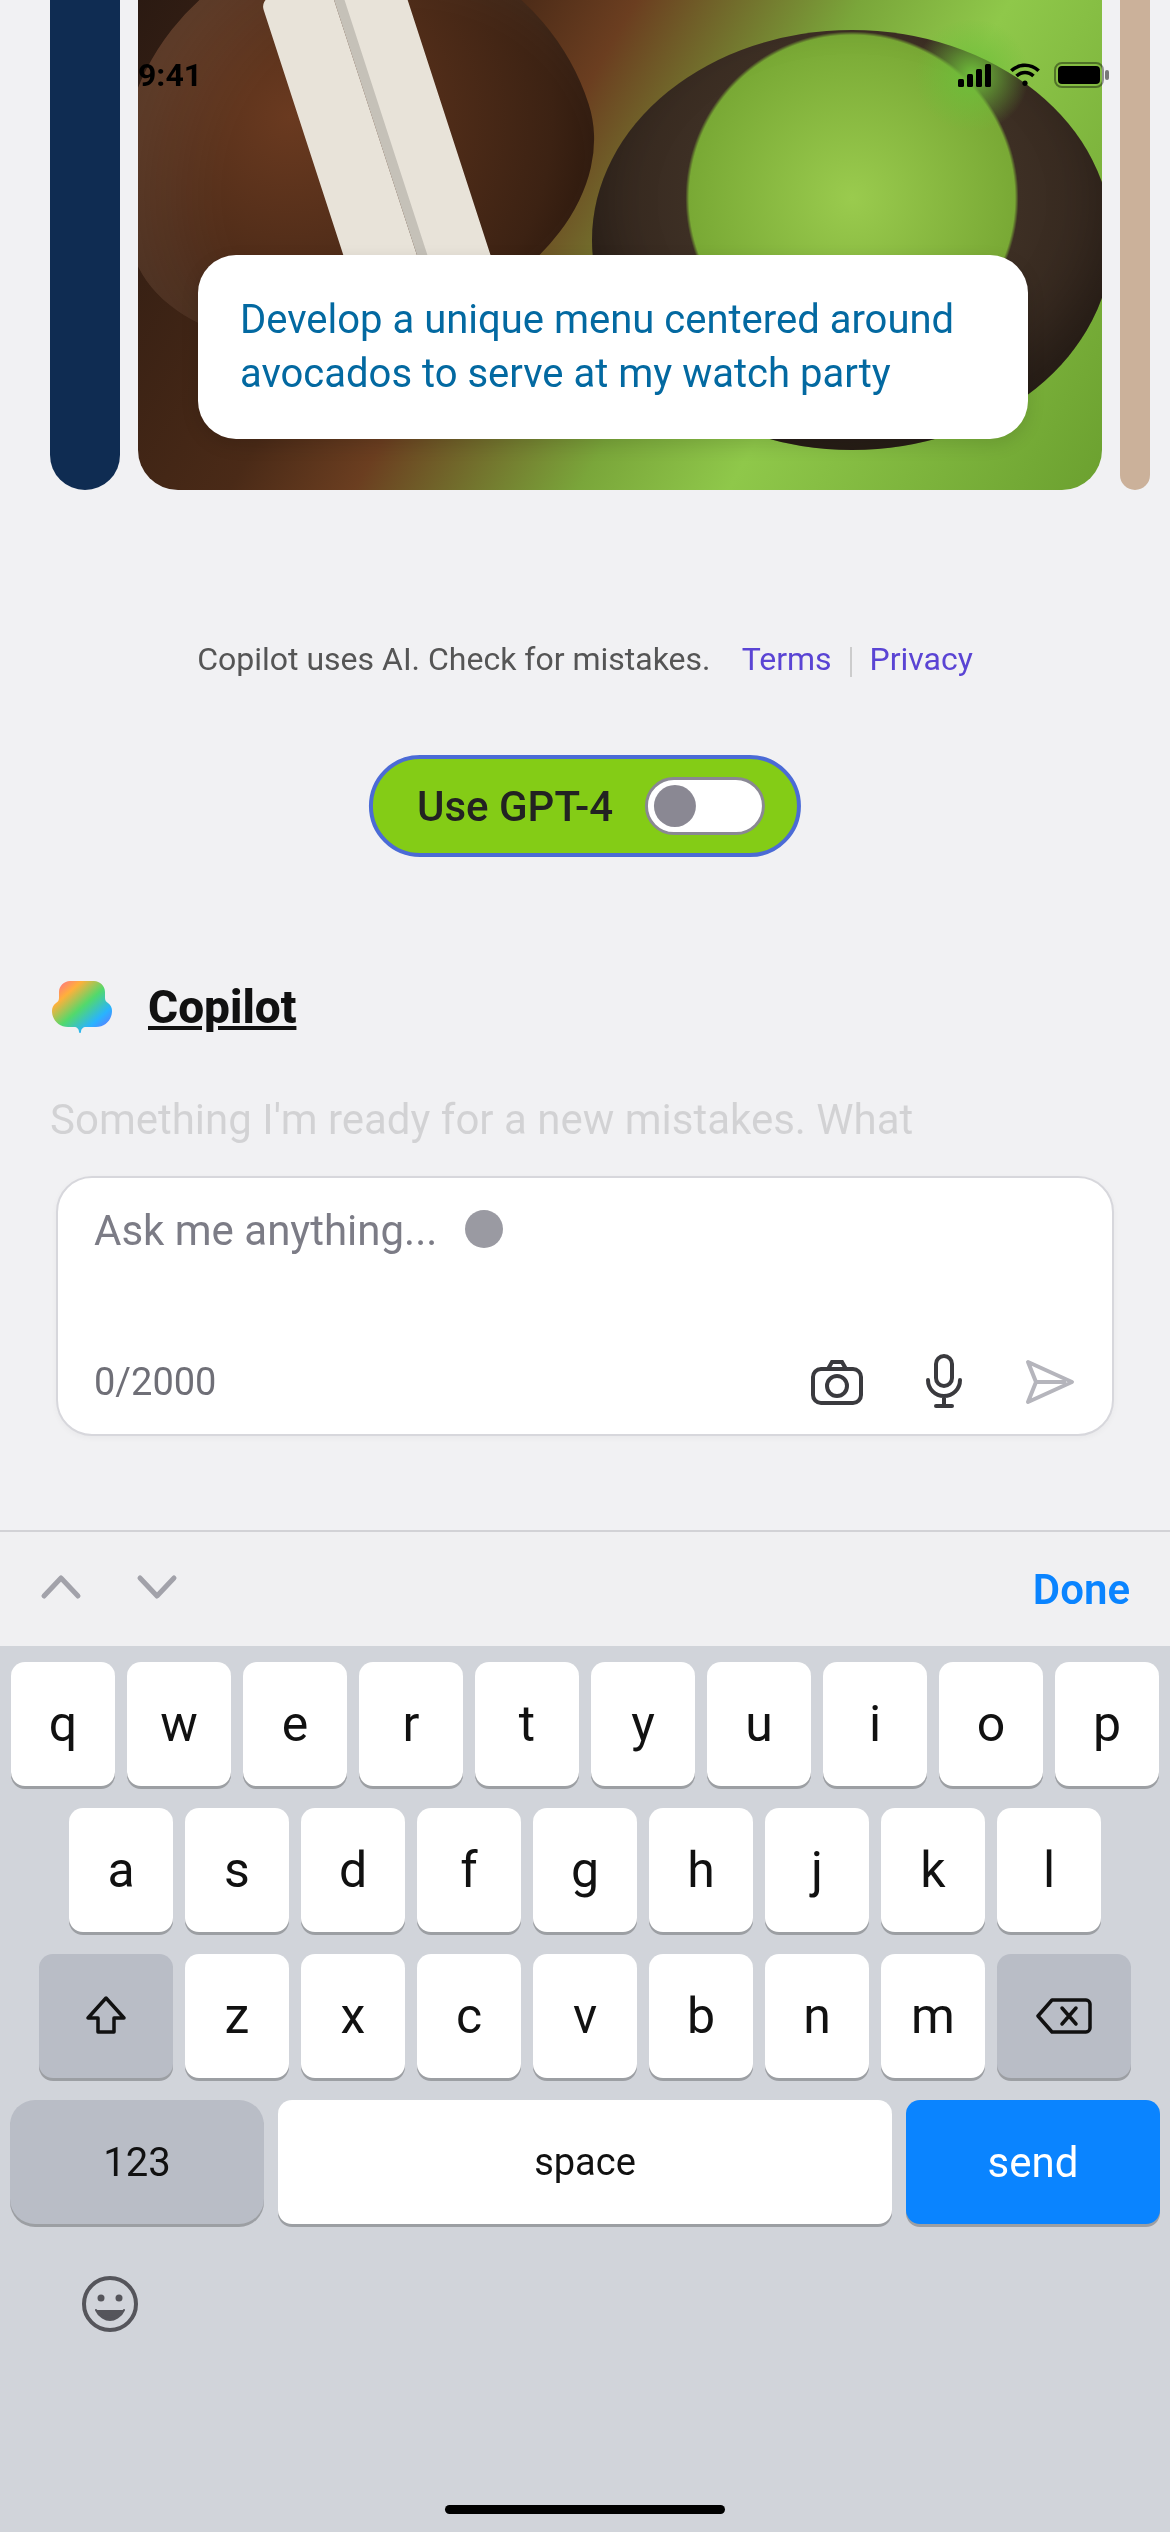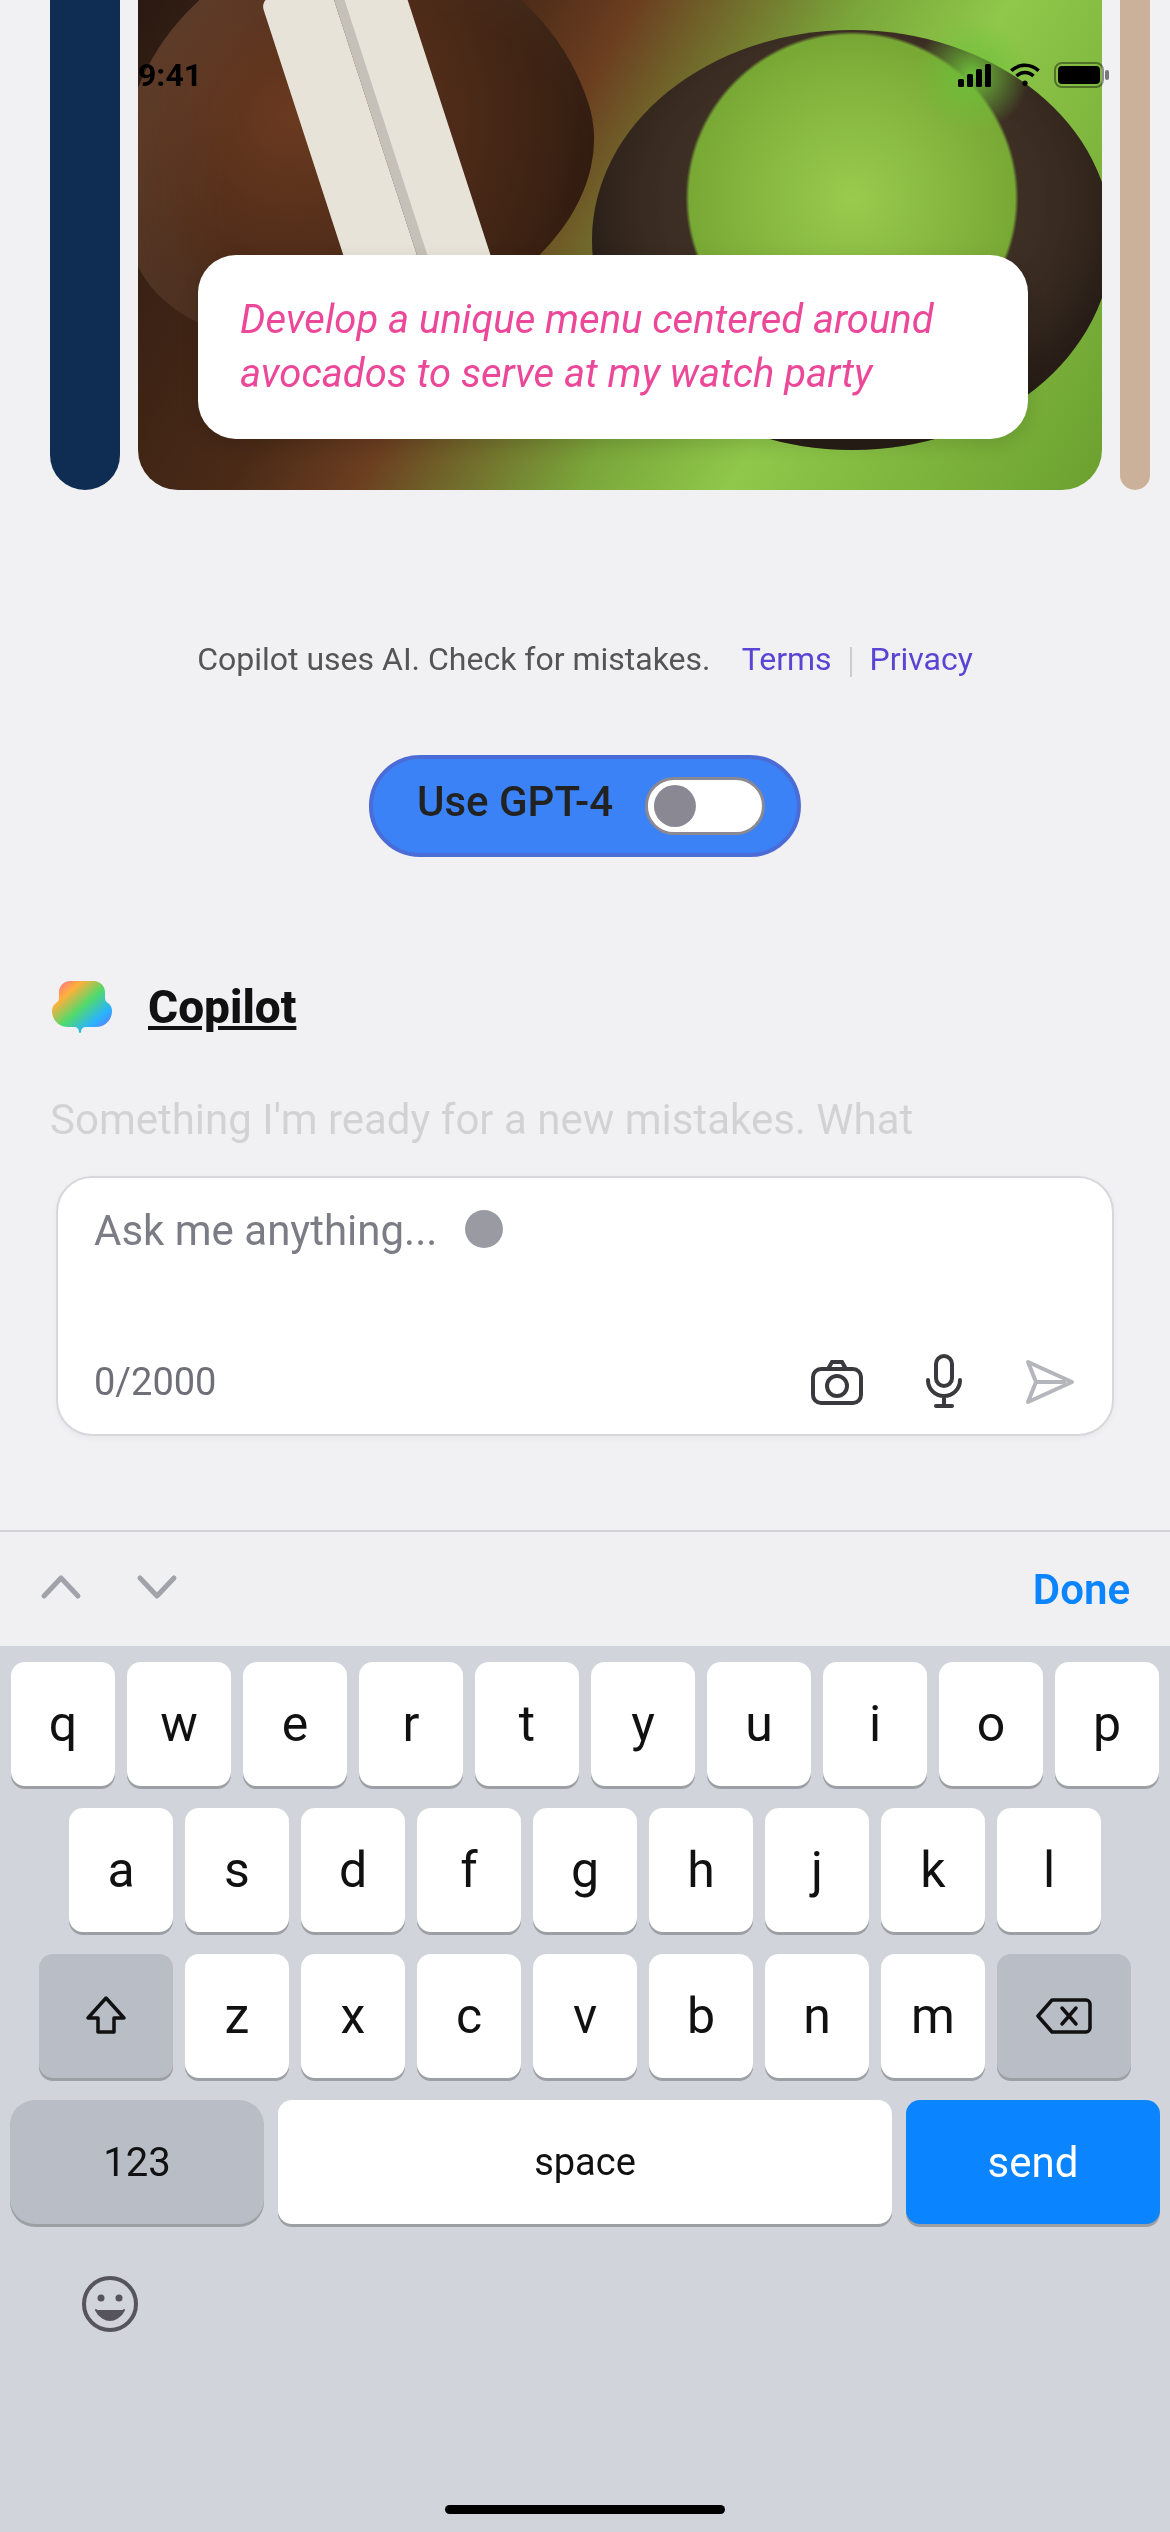--- a/index.html
+++ b/index.html
@@ -17,30 +17,30 @@
   .hero-card { flex: 1; height: 490px; border-radius: 40px; position: relative; overflow: visible; }
   .hero-image { position: absolute; inset: 0; border-bottom-left-radius: 40px; border-bottom-right-radius: 40px; overflow: hidden; }
   
   .hero-image-inner { width: 100%; height: 100%; background: linear-gradient(120deg,#2b1a12 0%, #4a2a17 30%, #6b3e20 40%, #7aa63a 58%, #8fc84a 70%, #6ba02f 100%); position: relative; }
   .football { position: absolute; top: -60px; left: -30px; width: 480px; height: 400px; background: radial-gradient(circle at 40% 40%, #6a3a20 0%, #3c2213 70%, #1d0f07 100%); border-radius: 50% 50% 48% 52% / 60% 60% 40% 40%; transform: rotate(-18deg); box-shadow: inset 40px 30px 80px rgba(255,255,255,0.08); }
   .football::before { content:""; position:absolute; top:40px; left:200px; width:70px; height:420px; background:#e8e3d9; border-radius:10px; transform:rotate(0deg); box-shadow: 10px 0 0 rgba(0,0,0,0.15), 70px 0 0 #e8e3d9; }
   .bowl { position:absolute; top:30px; right:-10px; width:520px; height:420px; background:radial-gradient(circle at 50% 40%, #9acb4e 0%, #79a935 45%, #3d2f24 46%, #2b1f18 100%); border-radius:50%; box-shadow: inset 0 -40px 60px rgba(0,0,0,0.3); }
   .herb { position:absolute; top:20px; right:70px; width:120px; height:110px; background: radial-gradient(circle at 50% 50%, #6fbf3a, transparent 70%); border-radius:50%; }
   .hero-right-bar { width: 30px; height: 490px; background: #cbb19a; border-bottom-left-radius: 20px; border-bottom-right-radius: 20px; }
 
-  .hero-bubble { position: absolute; left: 60px; top: 255px; width: 830px; background: #fff; border-radius: 38px; padding: 38px 42px; box-shadow: 0 6px 18px rgba(0,0,0,0.12); font-size: 40px; line-height: 1.35; color: #ec4899; font-style: italic; }
+  .hero-bubble { position: absolute; left: 60px; top: 255px; width: 830px; background: #fff; border-radius: 38px; padding: 38px 42px; box-shadow: 0 6px 18px rgba(0,0,0,0.12); font-size: 40px; line-height: 1.35; color: #0369a1; }
 
   
   .disclaimer { position: absolute; top: 640px; left: 0; right: 0; text-align: center; font-size: 32px; color: #555; }
   .disclaimer a { color: #5a44d4; text-decoration: none; }
   .divider-v { display:inline-block; width:2px; height:30px; background:#ccc; vertical-align:middle; margin:0 10px; }
 
   
   .gpt4-wrap { position:absolute; top:755px; left:50%; transform:translateX(-50%); }
-  .gpt4-toggle { display:flex; align-items:flex-start; gap:32px; padding:18px 32px 18px 44px; border:4px solid #4b6bd6; border-radius:64px; background:#3b82f6; }
+  .gpt4-toggle { display:flex; align-items:center; gap:32px; padding:18px 32px 18px 44px; border:4px solid #4b6bd6; border-radius:64px; background:#84cc16; }
   .gpt4-label { font-size:42px; font-weight:500; color:#222; }
   .switch { width:120px; height:58px; border-radius:60px; background:#fff; border:3px solid #8a8893; position:relative; }
   .switch-knob { position:absolute; top:5px; left:6px; width:42px; height:42px; border-radius:50%; background:#8a8893; }
 
   
   .copilot-row { position:absolute; top:975px; left:50px; display:flex; align-items:center; gap:34px; }
   .copilot-logo { width:64px; height:64px; }
   .copilot-title { font-size:46px; font-weight:800; color:#111;text-decoration:underline; }
 
   .truncated-line { position:absolute; top:1095px; left:50px; right:50px; font-size:42px; color:#2a2a2a; height:50px; overflow:hidden; white-space:nowrap; }

